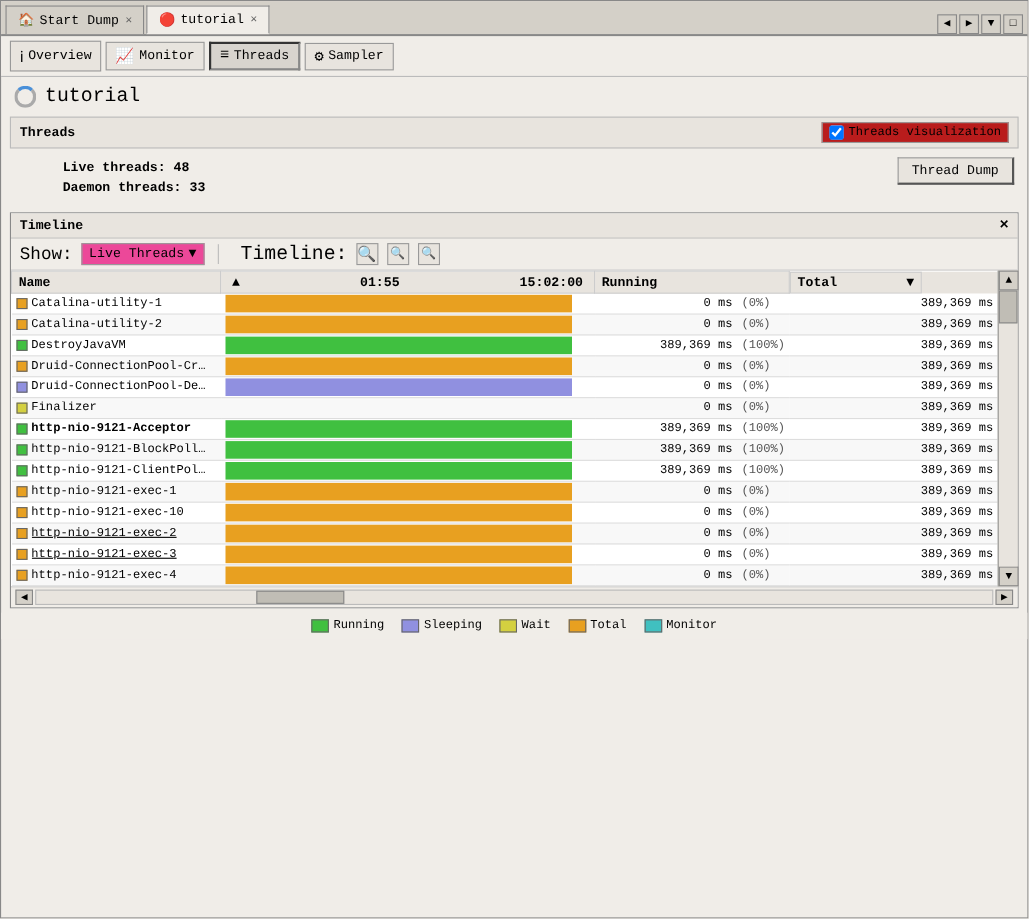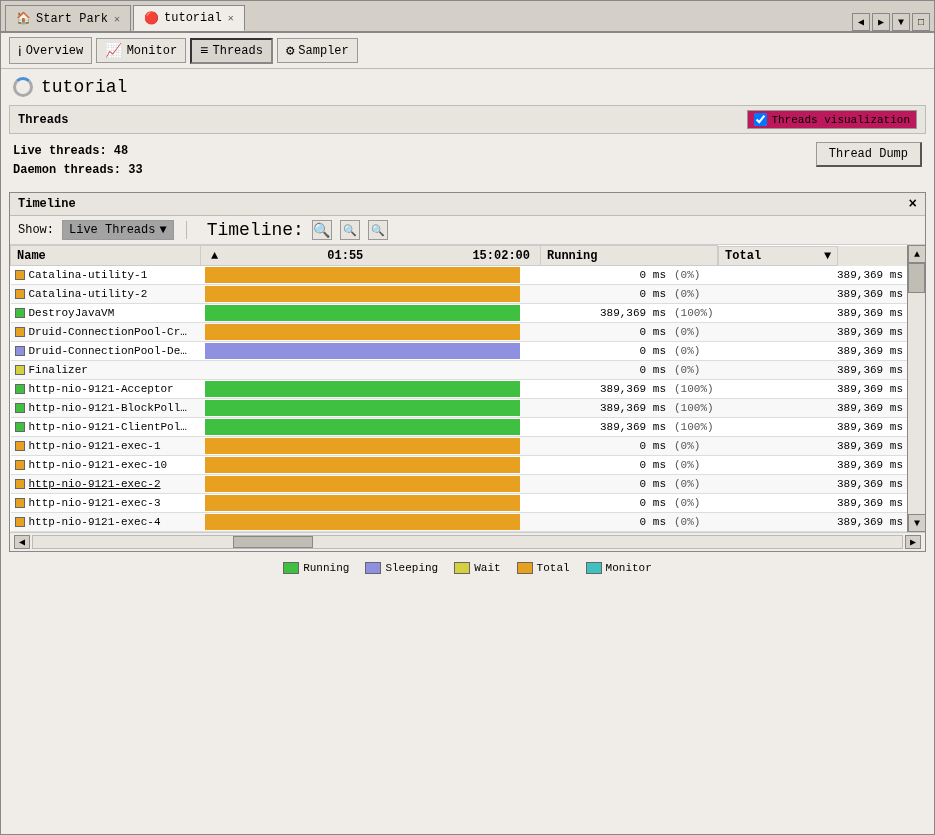--- a/index.html
+++ b/index.html
@@ -24,38 +24,38 @@
 
     
     .page-header { display: flex; align-items: center; padding: 8px 12px; }
     .spinner { width: 20px; height: 20px; border: 3px solid #aaa; border-top: 3px solid #4a90d9; border-radius: 50%; margin-right: 8px; animation: spin 1s linear infinite; }
     @keyframes spin { to { transform: rotate(360deg); } }
     .page-title { font-size: 18px; font-weight: normal; }
 
     
     .section-header { display: flex; align-items: center; justify-content: space-between; background: #e8e4de; border: 1px solid #bbb; margin: 0 8px; padding: 4px 8px; }
     .section-title { font-weight: bold; font-size: 12px; }
-    .checkbox-label { display: flex; align-items: center; gap: 4px; font-family: 'Courier New', monospace; font-size: 11px; border: 1px solid #999; padding: 2px 6px; background: #be185d; }
+    .checkbox-label { display: flex; align-items: center; gap: 4px; font-family: 'Courier New', monospace; font-size: 11px; border: 1px solid #999; padding: 2px 6px; background: #b91c1c; }
     .checkbox-label input { margin: 0; }
 
     
-    .stats-row { display: flex; align-items: flex-start; justify-content: space-between; padding: 8px 12px; }
+    .stats-row { display: flex; align-items: flex-start; justify-content: space-between; padding: 8px 12px; margin-left: 44px; }
     .stats-text { font-weight: bold; font-size: 12px; line-height: 1.6; }
     .thread-dump-btn { padding: 4px 12px; background: #e8e4de; border: 1px solid #999; border-right: 2px solid #555; border-bottom: 2px solid #555; cursor: pointer; font-family: 'Courier New', monospace; font-size: 12px; }
 
     
     .timeline-panel { margin: 4px 8px; border: 1px solid #888; background: #fff; }
     .timeline-header { display: flex; align-items: center; justify-content: space-between; background: #e8e4de; border-bottom: 1px solid #bbb; padding: 3px 8px; }
     .timeline-title { font-weight: bold; font-size: 12px; }
     .close-x { cursor: pointer; font-size: 14px; font-weight: bold; }
 
     
     .controls-row { display: flex; align-items: center; padding: 4px 8px; gap: 8px; border-bottom: 1px solid #ccc; background: #f0ede8; }
-    .show-label { font-size: 12px; }
-    .dropdown-btn { display: flex; align-items: center; gap: 4px; padding: 2px 6px; border: 1px solid #999; background: #a3a3a3; cursor: pointer; font-size: 12px; font-family: 'Courier New', monospace; }
+    .show-label { font-size: 16px; }
+    .dropdown-btn { display: flex; align-items: center; gap: 4px; padding: 2px 6px; border: 1px solid #999; background: #ec4899; cursor: pointer; font-size: 12px; font-family: 'Courier New', monospace; }
     .timeline-label { font-size: 18px; margin-left: 8px; }
     .zoom-btn { width: 20px; height: 20px; border: 1px solid #999; background: #e8e4de; cursor: pointer; display: flex; align-items: center; justify-content: center; font-size: 14px; }
 
     
     .thread-table { width: 100%; border-collapse: collapse; }
     .table-header-row { background: #e8e4de; }
     .table-header-row th { border: 1px solid #ccc; padding: 2px 6px; font-size: 12px; font-weight: bold; text-align: left; font-family: 'Courier New', monospace; }
     .name-col { width: 190px; min-width: 190px; }
     .timeline-col { width: 340px; }
     .running-col { width: 130px; }
@@ -99,21 +99,21 @@
     .time-header { text-align: center; }
   </style>
 </head>
 <body>
 
 <div class="window">
 
   <div class="tab-bar">
     <div class="tab">
       <span class="tab-icon">🏠</span>
-      <span>Start Park</span>
+      <span>Start Dump</span>
       <span class="close-btn">✕</span>
     </div>
     <div class="tab active">
       <span class="tab-icon" style="color:#cc2222;">🔴</span>
       <span>tutorial</span>
       <span class="close-btn">✕</span>
     </div>
     <div class="tab-nav-buttons">
       <div class="tab-nav-btn">◀</div>
       <div class="tab-nav-btn">▶</div>
@@ -299,21 +299,21 @@
                   <div class="bar-container"></div>
                 </td>
                 <td class="running-cell">0 ms</td>
                 <td class="pct-cell">(0%)</td>
                 <td class="total-cell">389,369 ms</td>
               </tr>
               <tr class="thread-row">
                 <td>
     <div class="thread-name-cell">
       <span class="color-square" style="background:#40c040;"></span>
-      <span style="white-space:nowrap; overflow:hidden; max-width:160px; display:inline-block; text-overflow:ellipsis;">http-nio-9121-Acceptor</span>
+      <span style="white-space:nowrap; overflow:hidden; max-width:160px; display:inline-block; text-overflow:ellipsis;font-weight:bold;">http-nio-9121-Acceptor</span>
     </div>
                 </td>
                 <td class="bar-cell">
       <div class="bar-container">
         <div class="bar" style="width:95%; background:#40c040;"></div>
       </div>
                 </td>
                 <td class="running-cell">389,369 ms</td>
                 <td class="pct-cell">(100%)</td>
                 <td class="total-cell">389,369 ms</td>
@@ -395,21 +395,21 @@
       </div>
                 </td>
                 <td class="running-cell">0 ms</td>
                 <td class="pct-cell">(0%)</td>
                 <td class="total-cell">389,369 ms</td>
               </tr>
               <tr class="thread-row">
                 <td>
     <div class="thread-name-cell">
       <span class="color-square" style="background:#e8a020;"></span>
-      <span style="white-space:nowrap; overflow:hidden; max-width:160px; display:inline-block; text-overflow:ellipsis;">http-nio-9121-exec-3</span>
+      <span style="white-space:nowrap; overflow:hidden; max-width:160px; display:inline-block; text-overflow:ellipsis;text-decoration:underline;">http-nio-9121-exec-3</span>
     </div>
                 </td>
                 <td class="bar-cell">
       <div class="bar-container">
         <div class="bar" style="width:95%; background:#e8a020;"></div>
       </div>
                 </td>
                 <td class="running-cell">0 ms</td>
                 <td class="pct-cell">(0%)</td>
                 <td class="total-cell">389,369 ms</td>

